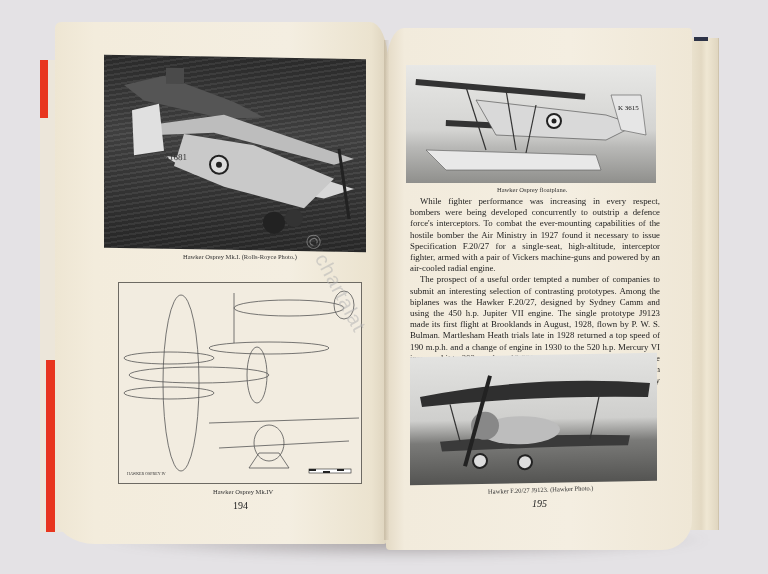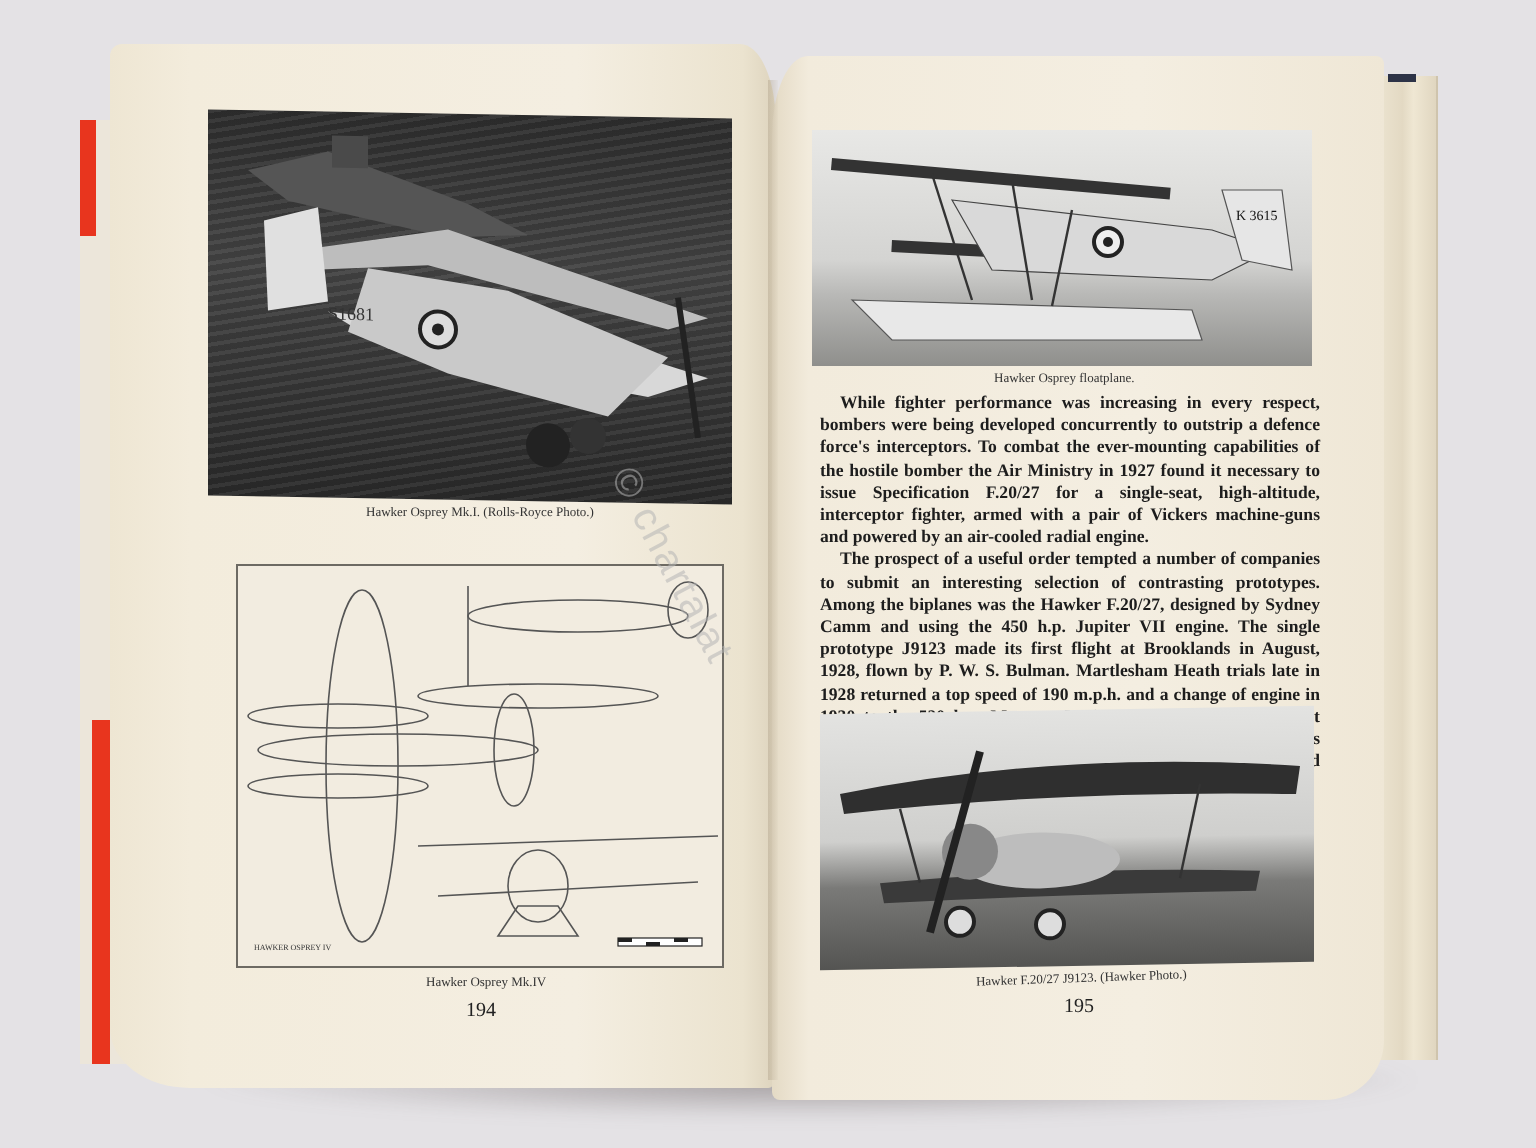--- a/index.html
+++ b/index.html
@@ -64,21 +64,21 @@
     position:absolute; left:118px; top:282px; width:242px; height:200px;
     border:1px solid #6d6a63; background:#f2ece0;
   }
   .caption {
     position:absolute; font-size:6.5px; color:#333; white-space:nowrap;
     font-family:"Liberation Serif", serif;
   }
   .page-num { position:absolute; font-size:10px; color:#222; }
   .body-text {
     position:absolute; left:410px; top:196px; width:250px;
-    font-size:8.8px; line-height:11.2px; color:#1d1d1d; text-align:justify;font-weight:bold;
+    font-size:8.8px; line-height:11.2px; color:#1d1d1d; text-align:justify;
   }
   .body-text p { margin:0; text-indent:10px; }
   .watermark {
     position:absolute; left:320px; top:230px; font-size:20px; color:rgba(180,180,180,0.55);
     transform:rotate(62deg); transform-origin:left top; letter-spacing:1px;
     font-family:"Liberation Sans", sans-serif; white-space:nowrap;
   }
   svg { position:absolute; }
 </style>
 </head>
@@ -175,15 +175,15 @@
     <line x1="80" y1="20" x2="55" y2="110" stroke="#222" stroke-width="4"></line>
     <g stroke="#333" stroke-width="1.2">
       <line x1="40" y1="48" x2="50" y2="85"></line>
       <line x1="190" y1="38" x2="180" y2="85"></line>
     </g>
     <circle cx="70" cy="105" r="7" fill="#ddd" stroke="#222" stroke-width="2"></circle>
     <circle cx="115" cy="107" r="7" fill="#ddd" stroke="#222" stroke-width="2"></circle>
   </svg>
 </div>
 <div class="caption" style="left:488px; top:486px; transform:rotate(-2deg);">Hawker F.20/27 J9123. (Hawker Photo.)</div>
-<div class="page-num" style="left:532px; top:498px;">195</div>
+<div class="page-num" style="left:532px; top:498px;font-style:italic;">195</div>
 
 <div class="watermark">© chartalat</div>
 
 </body></html>

